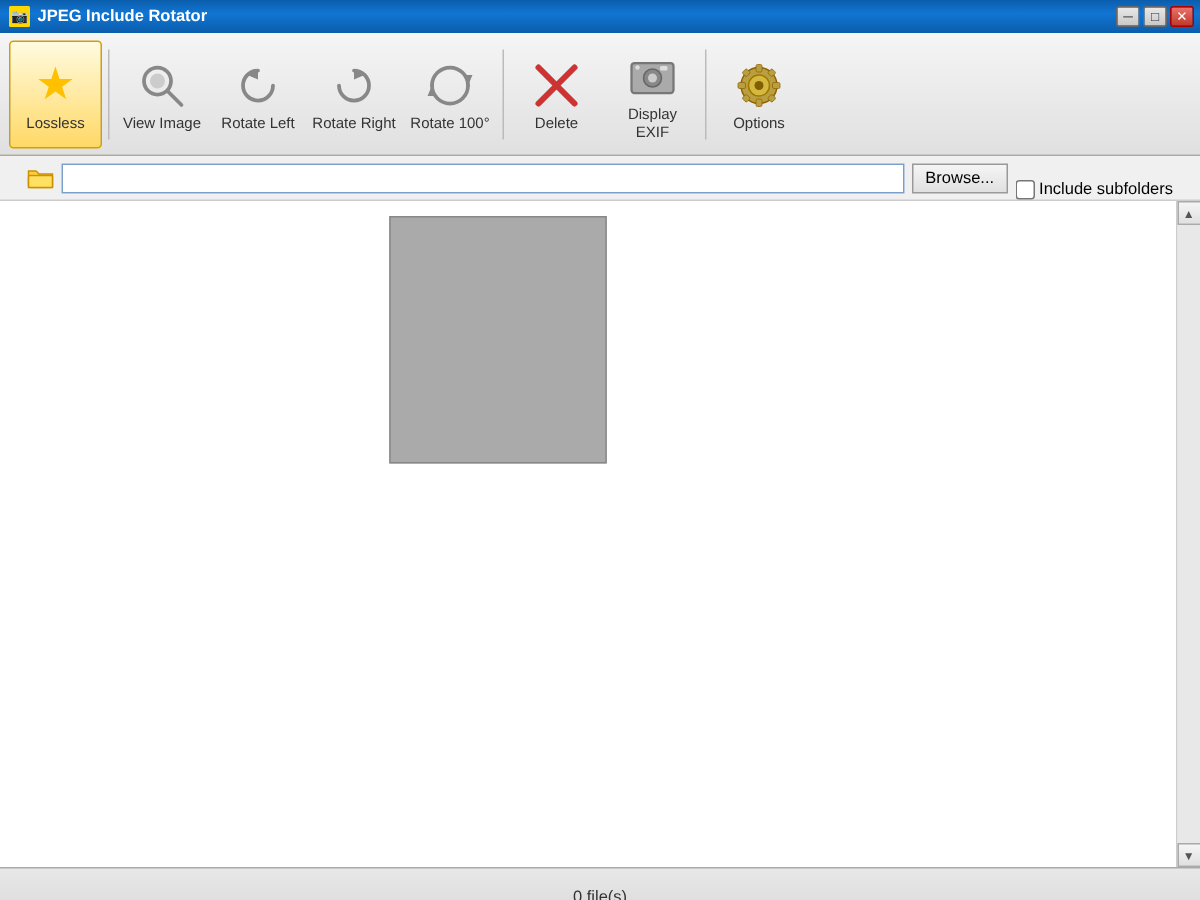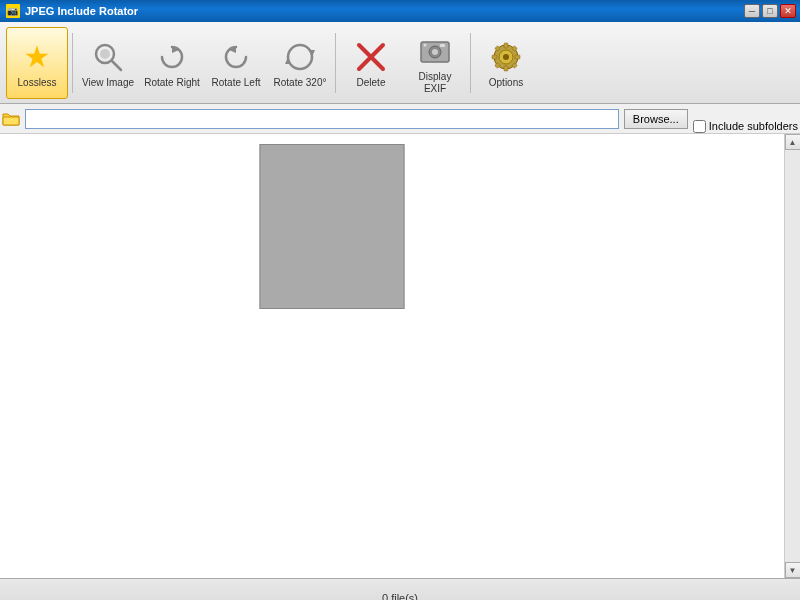--- a/index.html
+++ b/index.html
@@ -115,21 +115,21 @@
     
     svg { display: block; }
 
     
     .address-bar {
       background: #f0f0f0;
       border-bottom: 1px solid #ccc;
       height: 30px;
       display: flex;
       align-items: center;
-      padding: 3px 2px;
+      padding: 3px 18px;
       gap: 5px;
     }
     .folder-icon-small {
       width: 18px;
       height: 18px;
       flex-shrink: 0;
     }
     .address-input {
       flex: 1;
       height: 20px;
@@ -263,47 +263,47 @@
         <line x1="21" y1="21" x2="30" y2="30" stroke="#888" stroke-width="2.5" stroke-linecap="round"></line>
         <circle cx="14" cy="14" r="5" fill="#ccc"></circle>
       </svg>
     </div>
     <span class="label">View Image</span>
   </div>
 
   <div class="toolbar-btn">
     <div class="icon">
       <svg width="34" height="34" viewBox="0 0 34 34">
+        <path d="M17 7 A10 10 0 1 0 27 17" fill="none" stroke="#888" stroke-width="2.5" stroke-linecap="round"></path>
+        <polygon points="17,7 10,10 17,13" fill="#888"></polygon>
+      </svg>
+    </div>
+    <span class="label">Rotate Left</span>
+  </div>
+
+  <div class="toolbar-btn">
+    <div class="icon">
+      <svg width="34" height="34" viewBox="0 0 34 34">
         <path d="M17 7 A10 10 0 1 1 7 17" fill="none" stroke="#888" stroke-width="2.5" stroke-linecap="round"></path>
         <polygon points="17,7 24,10 17,13" fill="#888"></polygon>
       </svg>
     </div>
     <span class="label">Rotate Right</span>
-  </div>
-
-  <div class="toolbar-btn">
-    <div class="icon">
-      <svg width="34" height="34" viewBox="0 0 34 34">
-        <path d="M17 7 A10 10 0 1 0 27 17" fill="none" stroke="#888" stroke-width="2.5" stroke-linecap="round"></path>
-        <polygon points="17,7 10,10 17,13" fill="#888"></polygon>
-      </svg>
-    </div>
-    <span class="label">Rotate Left</span>
   </div>
 
   <div class="toolbar-btn">
     <div class="icon">
       <svg width="34" height="34" viewBox="0 0 34 34">
         <path d="M5 17 A12 12 0 0 1 29 17" fill="none" stroke="#888" stroke-width="2.5" stroke-linecap="round"></path>
         <polygon points="29,17 26,10 32,10" fill="#888"></polygon>
         <path d="M29 17 A12 12 0 0 1 5 17" fill="none" stroke="#888" stroke-width="2.5" stroke-linecap="round"></path>
         <polygon points="5,17 8,24 2,24" fill="#888"></polygon>
       </svg>
     </div>
-    <span class="label">Rotate 320°</span>
+    <span class="label">Rotate 100°</span>
   </div>
 
   <div class="toolbar-separator"></div>
 
   <div class="toolbar-btn">
     <div class="icon">
       <svg width="34" height="34" viewBox="0 0 34 34">
         <line x1="5" y1="5" x2="29" y2="29" stroke="#cc3333" stroke-width="4" stroke-linecap="round"></line>
         <line x1="29" y1="5" x2="5" y2="29" stroke="#cc3333" stroke-width="4" stroke-linecap="round"></line>
       </svg>

